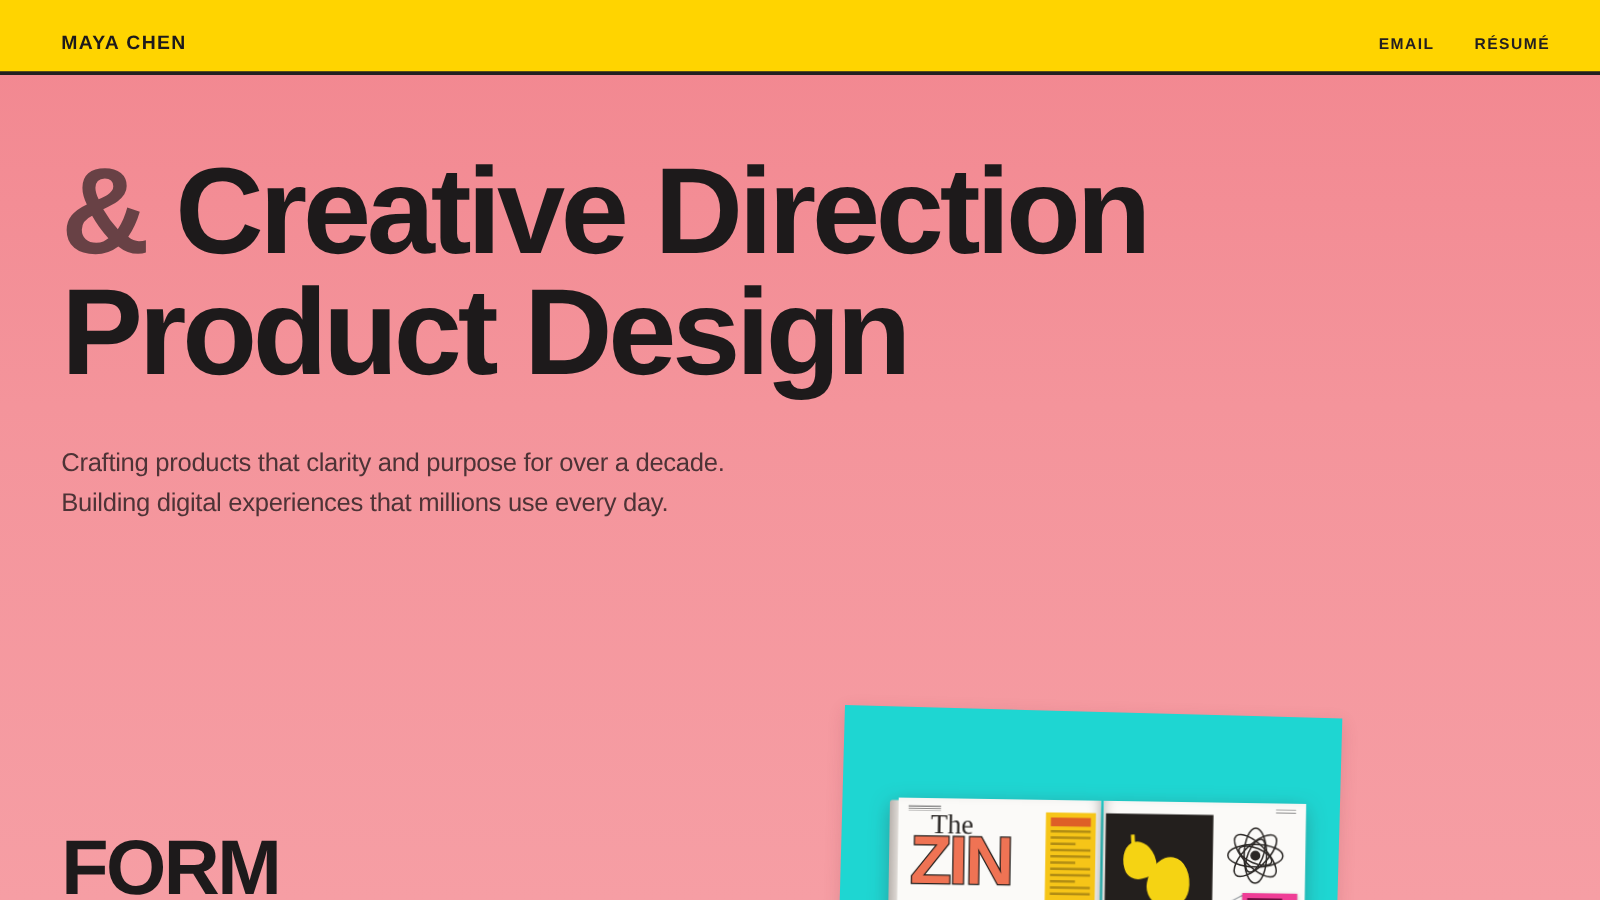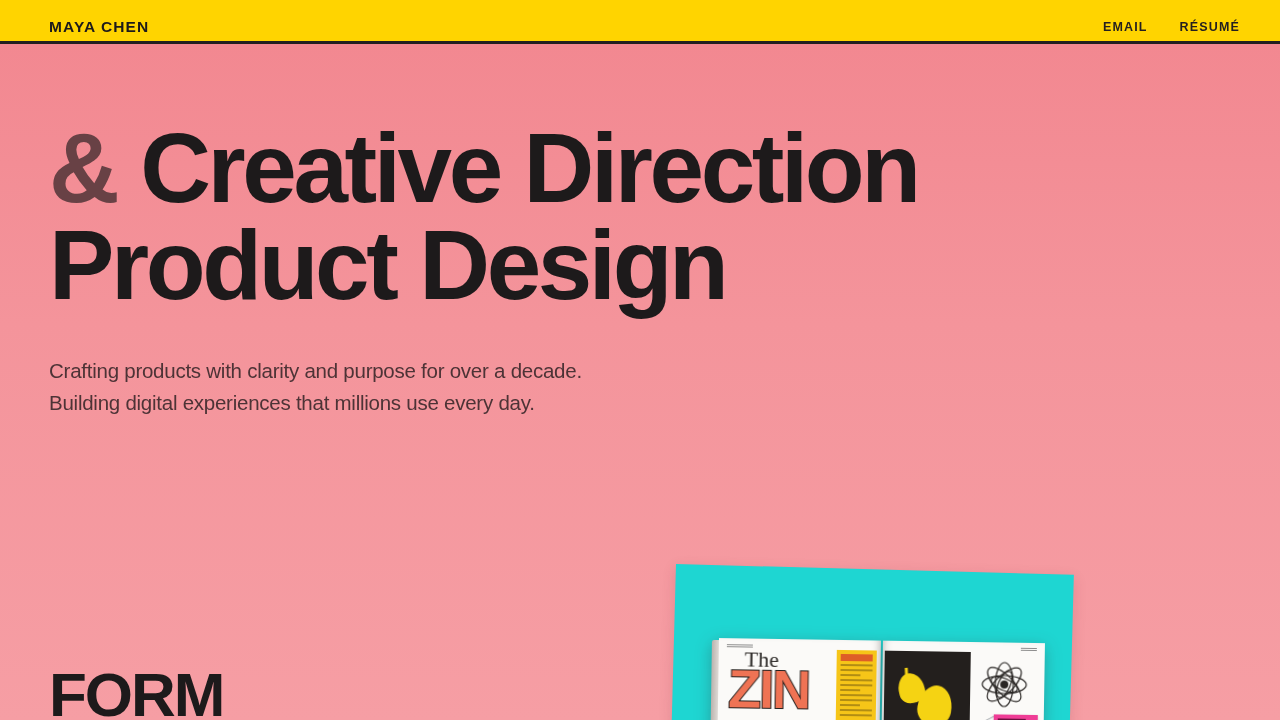--- a/index.html
+++ b/index.html
@@ -15,21 +15,21 @@
   .page {
     position:relative;
     width:1280px; height:720px;
     background:linear-gradient(180deg, #f2868f 0%, #f4949b 45%, #f69ea4 100%);
     overflow:hidden;
   }
 
   
   .site-header {
     position:absolute; top:0; left:0;
-    width:1280px; height:44px;
+    width:1280px; height:60px;
     background:#ffd400;
     border-bottom:3px solid #231f20;
     display:flex; align-items:center;
     justify-content:space-between;
     padding:12px 40px 0 49px;
     z-index:20;
   }
   .brand {
     font-size:15.5px;
     font-weight:bold;
@@ -222,21 +222,21 @@
   </header>
 
   <section class="hero">
 
     <h1 class="headline">
       <span class="line"><span class="amp">&amp;</span> <span>Creative Direction</span></span>
       <span class="line">Product Design</span>
     </h1>
 
     <p class="hero-sub">
-      <span class="sub-line">Crafting products with clarity and purpose for over a decade.</span>
+      <span class="sub-line">Crafting products that clarity and purpose for over a decade.</span>
       <span class="sub-line">Building digital experiences that millions use every day.</span>
     </p>
 
     <div class="photo">
 
       <div class="teal-sheet"></div>
 
       <div class="magazine">
         <div class="mag-spine-shadow"></div>
 

